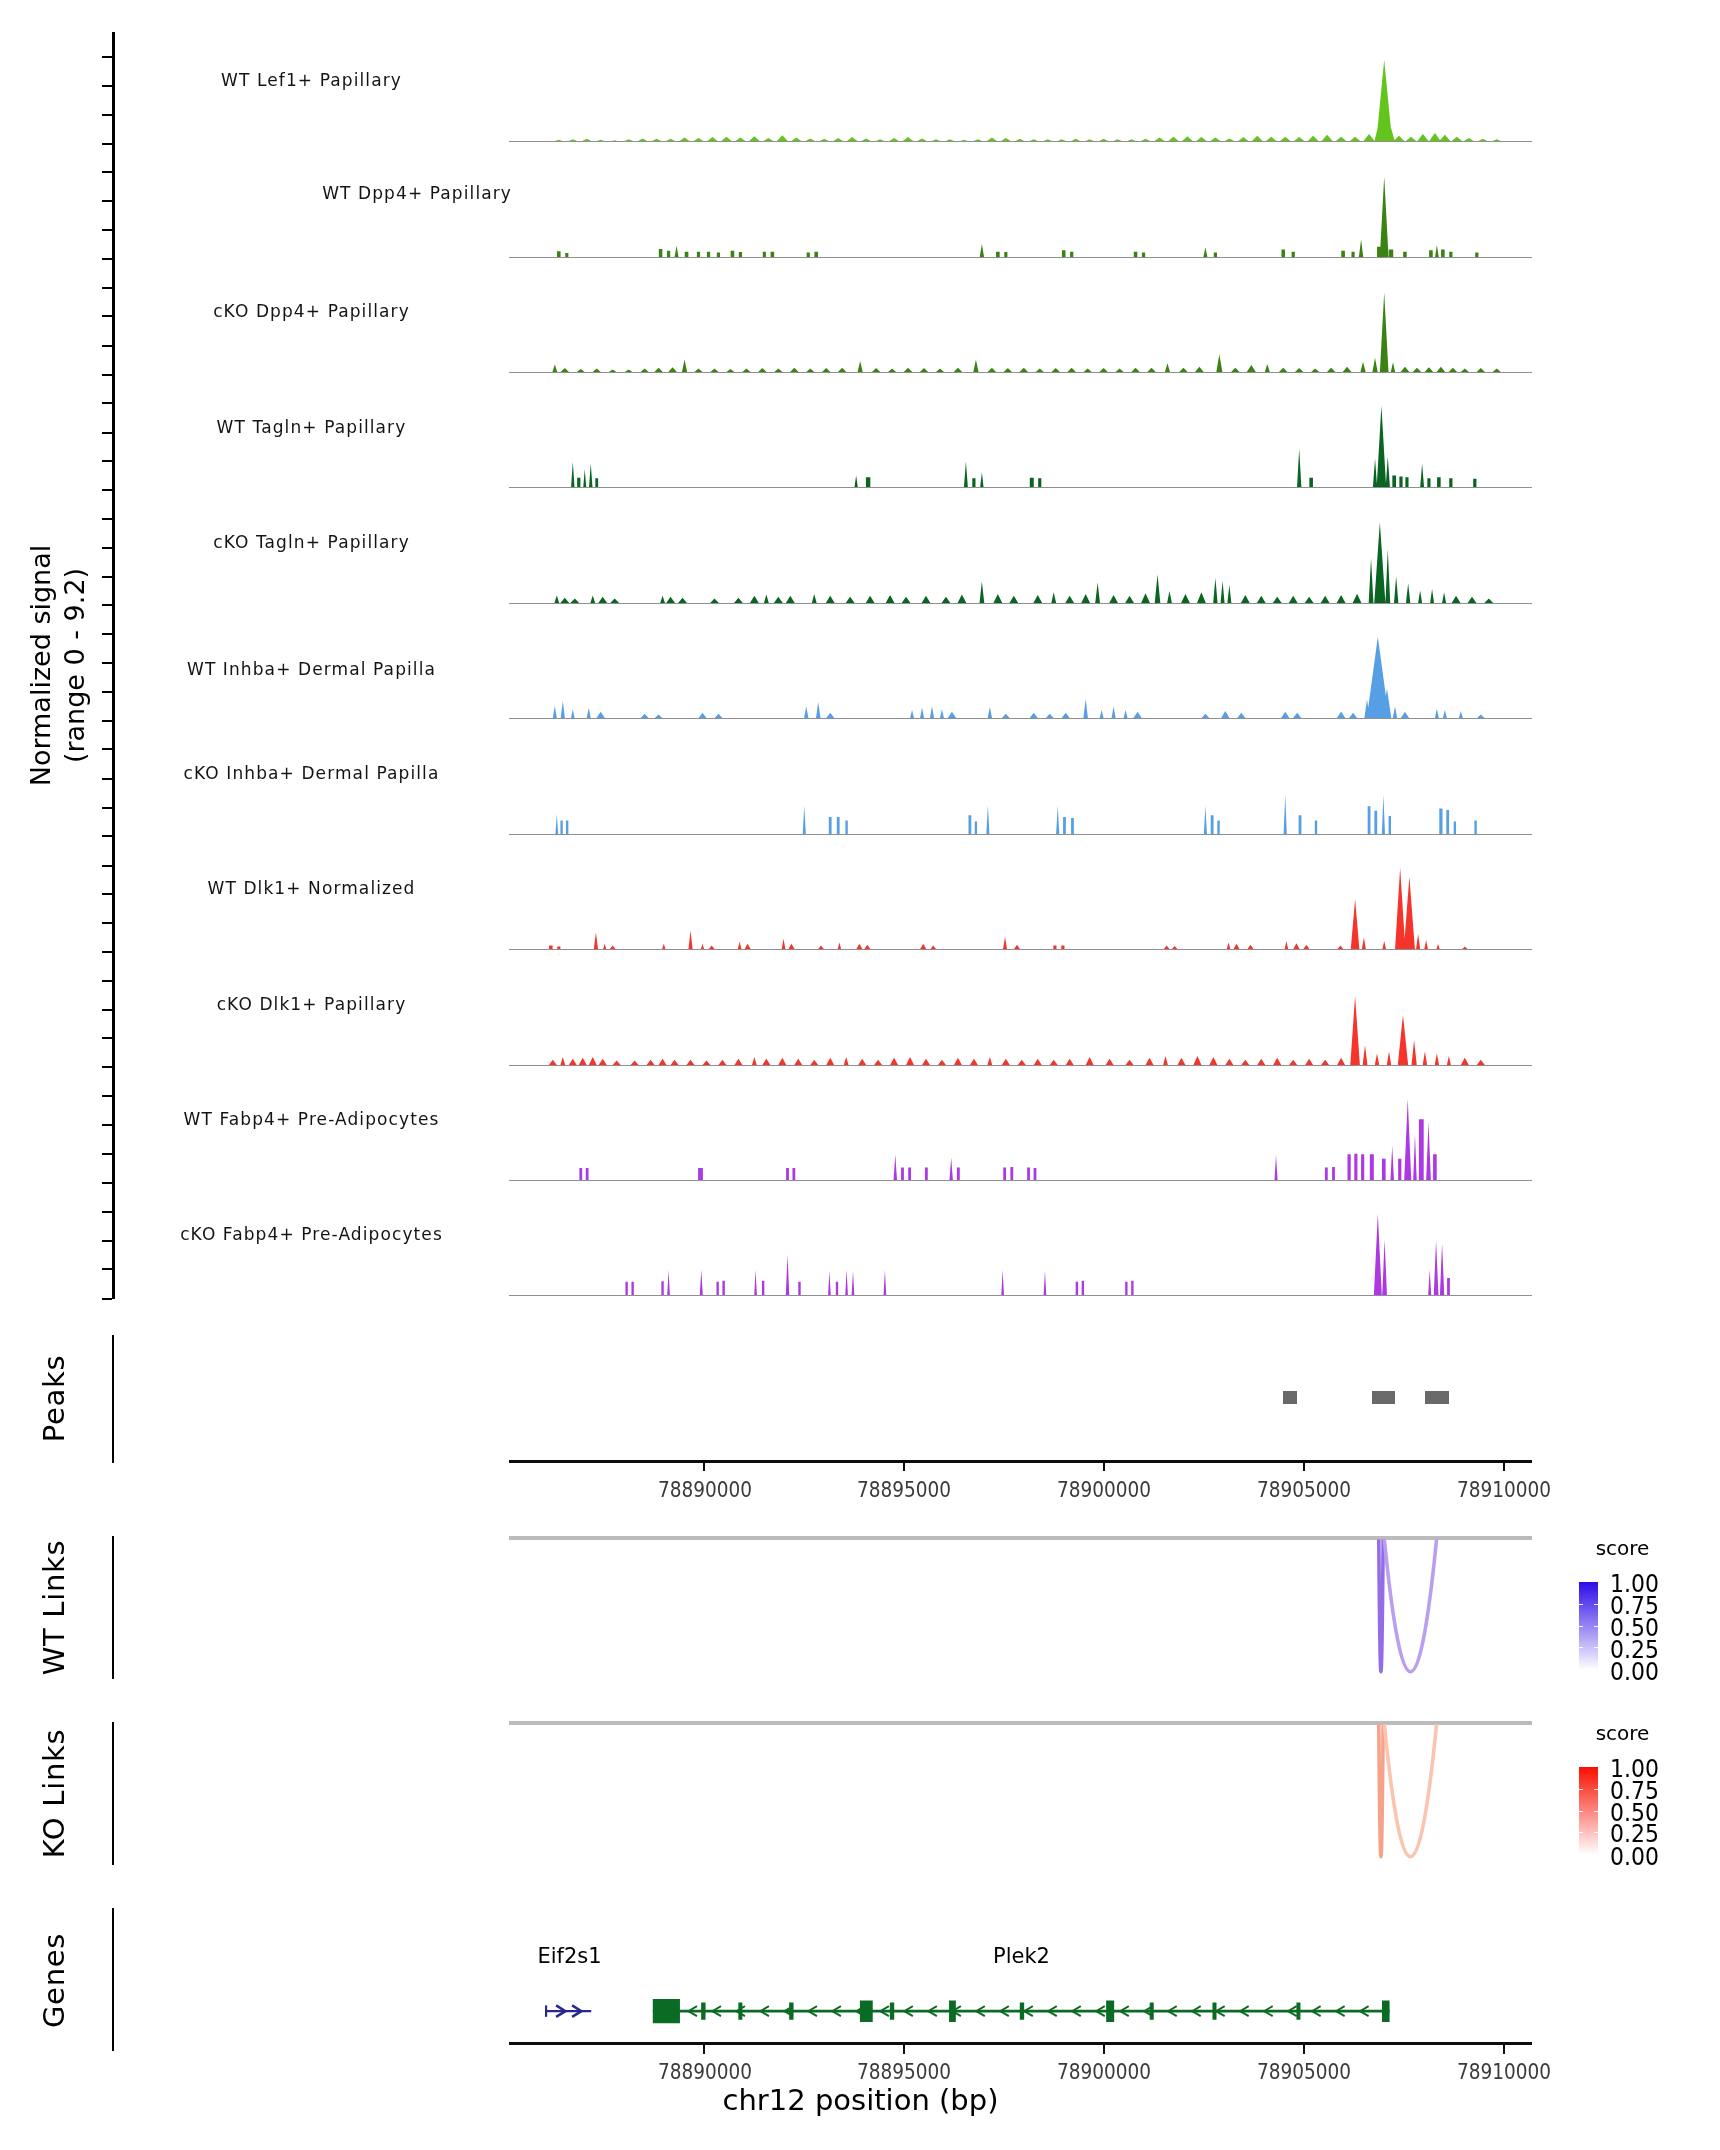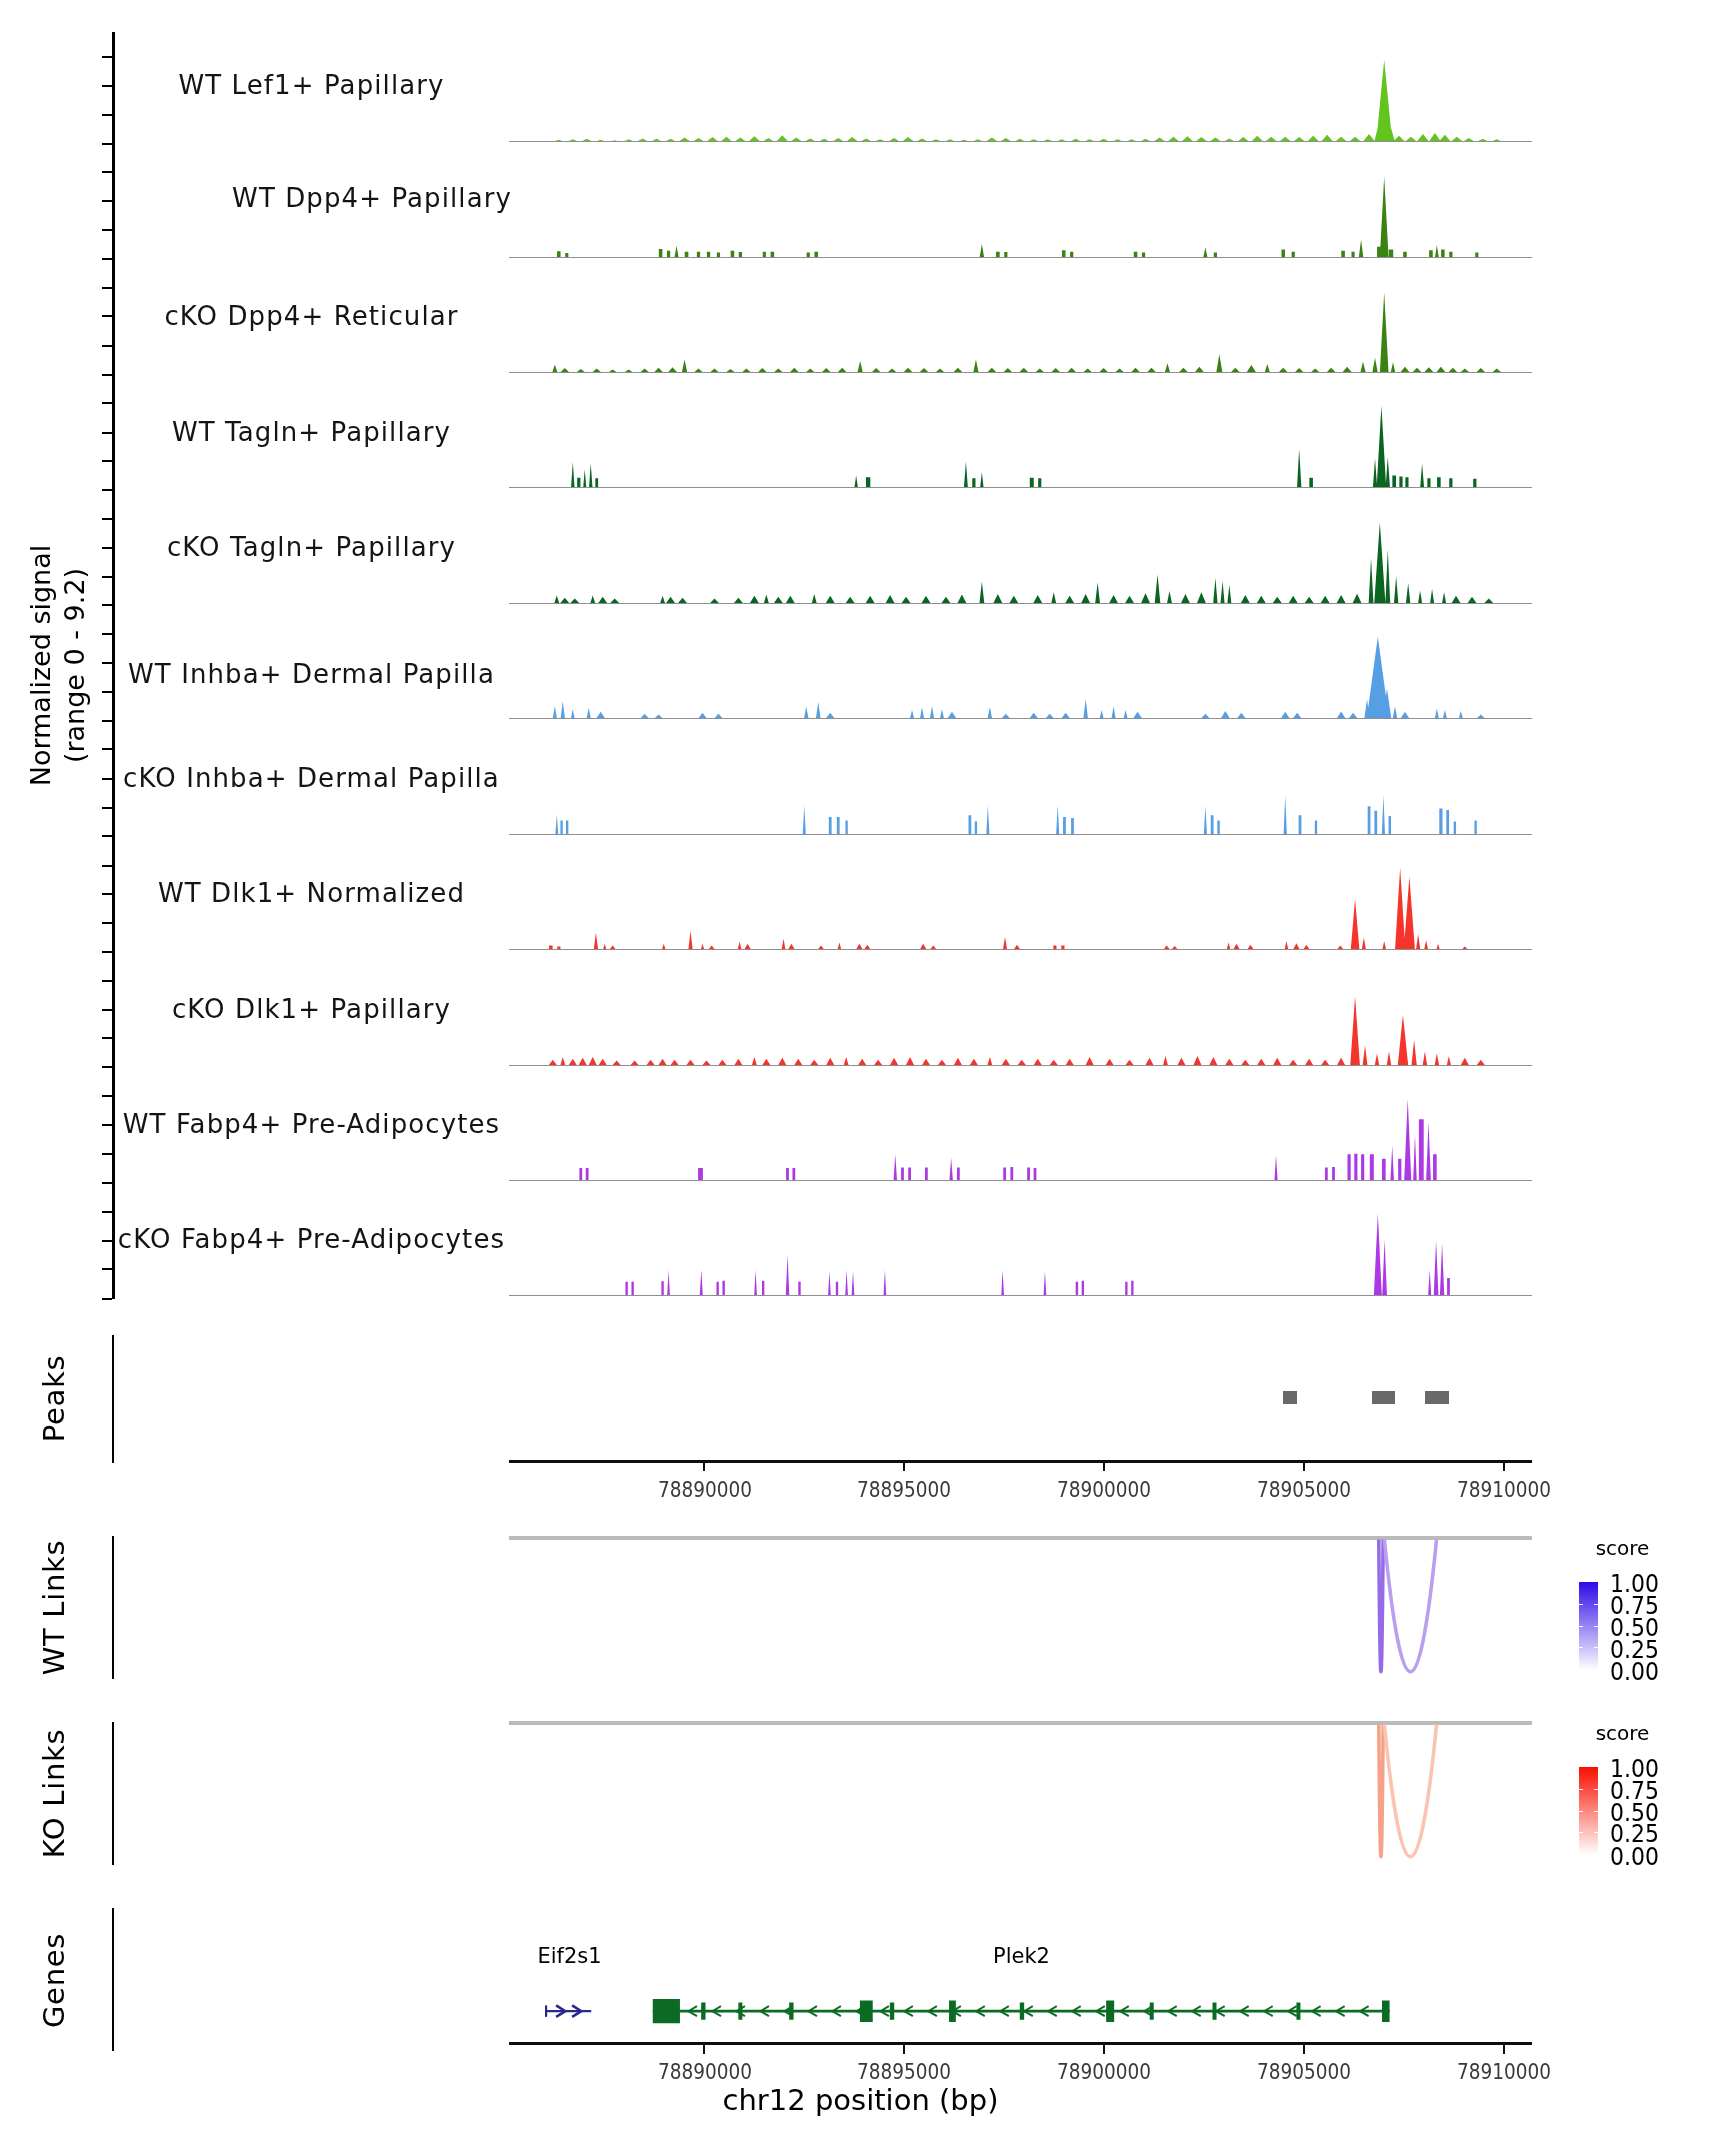--- a/index.html
+++ b/index.html
@@ -1,20 +1,20 @@
 <!DOCTYPE html>
 <html style="font-size:11.5px"><head>
 <meta charset="utf-8">
 <style>
   html,body{margin:0;padding:0;background:#fff;}
   #fig{position:relative;width:1721px;height:2151px;background:#ffffff;overflow:hidden;
        font-family:"DejaVu Sans",sans-serif;color:#111;}
   .abs{position:absolute;}
   .rot{transform:rotate(-90deg);text-align:center;}
-  .track-label{text-align:center;font-size:26px;letter-spacing:1.1px;color:#141414;white-space:nowrap;}
+  .track-label{text-align:center;font-size:17px;letter-spacing:1.1px;color:#141414;white-space:nowrap;}
   .sec-label{font-size:29px;letter-spacing:0.7px;color:#000;}
   .ticklab{text-align:center;font-size:22px;color:#3a3a3a;transform:scaleX(.84);white-space:nowrap;}
   .legend-title{font-size:20px;color:#000;text-align:center;}
   .legend-num{font-size:24.4px;color:#000;transform:scaleX(.9);transform-origin:left;}
   .gene-label{font-size:21px;color:#000;text-align:center;white-space:nowrap;}
   .xlab{font-size:29px;color:#000;text-align:center;}
   .yaxlab{font-size:27px;line-height:34px;color:#000;}
   svg{position:absolute;overflow:visible;}
 </style>
 </head>
@@ -85,21 +85,21 @@
     <svg viewBox="0 0 1423 116" width="1020" height="83" style="left: 510px; top: 59px;">
       <path d="M58.0 116L66.9 112.9L75.9 116ZM77.5 116L86.5 112.3L95.4 116ZM97.1 116L106.0 111.6L114.9 116ZM116.6 116L125.5 112.9L134.4 116ZM136.1 116L145.0 113.5L154.0 116ZM155.6 116L164.6 112.3L173.5 116ZM175.2 116L184.1 111.0L193.0 116ZM194.7 116L203.6 111.6L212.5 116ZM214.2 116L223.1 111.6L232.1 116ZM233.7 116L242.7 109.8L251.6 116ZM253.3 116L262.2 110.4L271.1 116ZM272.8 116L281.7 109.1L290.6 116ZM292.3 116L301.2 108.5L310.1 116ZM311.8 116L320.7 109.8L329.7 116ZM331.3 116L340.3 107.9L349.2 116ZM350.9 116L359.8 110.4L368.7 116ZM370.4 116L379.3 106.6L388.2 116ZM389.9 116L398.8 109.8L407.8 116ZM409.4 116L418.4 111.0L427.3 116ZM429.0 116L437.9 111.6L446.8 116ZM448.5 116L457.4 110.4L466.3 116ZM468.0 116L476.9 109.1L485.9 116ZM487.5 116L496.5 111.0L505.4 116ZM507.1 116L516.0 112.3L524.9 116ZM526.6 116L535.5 110.4L544.4 116ZM546.1 116L555.0 109.1L564.0 116ZM565.6 116L574.6 111.0L583.5 116ZM585.2 116L594.1 112.3L603.0 116ZM604.7 116L613.6 112.3L622.5 116ZM624.2 116L633.1 112.9L642.1 116ZM643.7 116L652.6 112.3L661.6 116ZM663.2 116L672.2 109.8L681.1 116ZM682.8 116L691.7 110.4L700.6 116ZM702.3 116L711.2 111.6L720.1 116ZM721.8 116L730.7 112.3L739.7 116ZM741.3 116L750.3 112.3L759.2 116ZM760.9 116L769.8 112.3L778.7 116ZM780.4 116L789.3 111.6L798.2 116ZM799.9 116L808.8 112.3L817.8 116ZM819.4 116L828.4 111.6L837.3 116ZM839.0 116L847.9 112.3L856.8 116ZM858.5 116L867.4 112.3L876.3 116ZM878.0 116L886.9 111.6L895.9 116ZM897.5 116L906.5 109.8L915.4 116ZM917.1 116L926.0 108.5L934.9 116ZM936.6 116L945.5 107.9L954.4 116ZM956.1 116L965.0 109.1L974.0 116ZM975.6 116L984.6 109.8L993.5 116ZM995.2 116L1004.1 111.0L1013.0 116ZM1014.7 116L1023.6 109.1L1032.5 116ZM1034.2 116L1043.1 107.3L1052.0 116ZM1053.7 116L1062.6 108.5L1071.6 116ZM1073.2 116L1082.2 108.5L1091.1 116ZM1092.8 116L1101.7 109.1L1110.6 116ZM1112.3 116L1121.2 107.3L1130.1 116ZM1131.8 116L1140.7 106.0L1149.7 116ZM1151.3 116L1160.3 108.5L1169.2 116ZM1170.9 116L1179.8 108.5L1188.7 116ZM1190.4 116L1199.3 104.8L1208.2 116ZM1206.6 116L1213.3 88.5L1220.0 116ZM1209.4 116L1220.5 1.0L1231.7 116ZM1224.4 116L1230.0 96.0L1235.6 116ZM1232.2 116L1241.2 107.3L1250.1 116ZM1249.0 116L1257.9 108.5L1266.8 116ZM1265.7 116L1274.6 104.8L1283.5 116ZM1282.4 116L1291.4 103.5L1300.3 116ZM1296.4 116L1305.3 106.0L1314.2 116ZM1313.1 116L1322.0 108.5L1331.0 116ZM1329.8 116L1338.8 110.4L1347.7 116ZM1349.4 116L1358.3 111.6L1367.2 116ZM1368.9 116L1377.8 112.3L1386.7 116Z" fill="#62C41C"></path>
     </svg>
     <div class="abs" style="left: 509px; top: 141px; width: 1023px; height: 1.4px; background: rgb(143, 143, 143);"></div>
     <div class="abs track-label" style="left: 111px; top: 183px; width: 401px; text-align: right;">WT Dpp4+ Papillary</div>
     <svg viewBox="0 0 1423 116" width="1020" height="83" style="left: 510px; top: 174px;">
       <path d="M228.7 116L231.5 100.4L234.3 116ZM655.2 116L658.2 97.9L661.3 116ZM967.8 116L970.6 102.3L973.4 116ZM1185.1 116L1188.2 91.6L1191.2 116ZM1214.4 116L1220.5 3.5L1226.6 116ZM1291.6 116L1294.1 99.1L1296.7 116Z" fill="#3A8313"></path>
       <path d="M64.4 116L64.4 107.9L69.4 107.9L69.4 116ZM75.9 116L75.9 110.4L80.3 110.4L80.3 116ZM206.7 116L206.7 104.8L211.7 104.8L211.7 116ZM218.1 116L218.1 107.3L222.6 107.3L222.6 116ZM242.9 116L242.9 108.5L248.0 108.5L248.0 116ZM259.9 116L259.9 108.5L264.4 108.5L264.4 116ZM273.9 116L273.9 108.5L278.4 108.5L278.4 116ZM287.8 116L287.8 109.8L292.3 109.8L292.3 116ZM307.1 116L307.1 107.3L312.1 107.3L312.1 116ZM318.5 116L318.5 109.1L323.0 109.1L323.0 116ZM352.0 116L352.0 108.5L356.4 108.5L356.4 116ZM362.9 116L362.9 108.5L367.9 108.5L367.9 116ZM413.3 116L413.3 109.8L417.8 109.8L417.8 116ZM424.2 116L424.2 108.5L429.2 108.5L429.2 116ZM678.0 116L678.0 108.5L683.1 108.5L683.1 116ZM689.5 116L689.5 109.1L693.9 109.1L693.9 116ZM770.1 116L770.1 106.6L775.1 106.6L775.1 116ZM781.5 116L781.5 108.5L786.0 108.5L786.0 116ZM870.5 116L870.5 108.5L875.5 108.5L875.5 116ZM881.9 116L881.9 109.8L886.4 109.8L886.4 116ZM982.3 116L982.3 109.8L986.8 109.8L986.8 116ZM1076.9 116L1076.9 105.4L1081.9 105.4L1081.9 116ZM1091.1 116L1091.1 108.5L1095.6 108.5L1095.6 116ZM1160.5 116L1160.5 107.3L1165.6 107.3L1165.6 116ZM1174.8 116L1174.8 108.5L1179.2 108.5L1179.2 116ZM1210.5 116L1210.5 101.6L1216.0 101.6L1216.0 116ZM1226.9 116L1226.9 105.4L1233.1 105.4L1233.1 116ZM1247.0 116L1247.0 108.5L1252.0 108.5L1252.0 116ZM1283.3 116L1283.3 106.6L1288.3 106.6L1288.3 116ZM1300.0 116L1300.0 105.4L1305.0 105.4L1305.0 116ZM1311.4 116L1311.4 108.5L1315.9 108.5L1315.9 116ZM1347.7 116L1347.7 109.8L1352.2 109.8L1352.2 116Z" fill="#3A8313"></path>
     </svg>
     <div class="abs" style="left: 509px; top: 257px; width: 1023px; height: 1.4px; background: rgb(143, 143, 143);"></div>
-    <div class="abs track-label" style="left: 111px; top: 301px; width: 401px;">cKO Dpp4+ Reticular</div>
+    <div class="abs track-label" style="left: 111px; top: 301px; width: 401px;">cKO Dpp4+ Papillary</div>
     <svg viewBox="0 0 1423 116" width="1020" height="83" style="left: 510px; top: 290px;">
       <path d="M57.5 116L61.4 104.1L65.3 116ZM68.1 116L75.3 109.1L82.6 116ZM90.4 116L97.6 110.4L104.9 116ZM112.7 116L119.9 109.8L127.2 116ZM135.0 116L142.2 111.0L149.5 116ZM157.3 116L164.6 111.0L171.8 116ZM179.6 116L186.9 109.8L194.1 116ZM199.1 116L206.4 108.5L213.6 116ZM218.7 116L225.9 107.9L233.2 116ZM238.7 116L242.7 97.3L246.6 116ZM254.9 116L262.2 109.8L269.4 116ZM277.2 116L284.5 109.8L291.7 116ZM299.5 116L306.8 110.4L314.1 116ZM321.9 116L329.1 109.8L336.4 116ZM344.2 116L351.4 109.1L358.7 116ZM366.5 116L373.7 109.8L381.0 116ZM388.8 116L396.1 108.5L403.3 116ZM411.1 116L418.4 109.8L425.6 116ZM433.4 116L440.7 109.1L447.9 116ZM455.7 116L463.0 108.5L470.2 116ZM484.2 116L488.1 99.1L492.0 116ZM503.2 116L510.4 109.1L517.7 116ZM525.5 116L532.7 109.8L540.0 116ZM547.8 116L555.0 108.5L562.3 116ZM570.1 116L577.3 109.1L584.6 116ZM592.4 116L599.7 109.8L606.9 116ZM617.5 116L624.8 108.5L632.0 116ZM646.0 116L649.9 97.3L653.8 116ZM664.9 116L672.2 108.5L679.4 116ZM687.2 116L694.5 109.1L701.7 116ZM709.5 116L716.8 108.5L724.1 116ZM731.9 116L739.1 109.8L746.4 116ZM754.2 116L761.4 109.1L768.7 116ZM776.5 116L783.7 108.5L791.0 116ZM798.8 116L806.1 109.8L813.3 116ZM821.1 116L828.4 109.1L835.6 116ZM843.4 116L850.7 109.8L857.9 116ZM865.7 116L873.0 108.5L880.2 116ZM888.1 116L895.3 108.5L902.6 116ZM913.7 116L917.6 102.3L921.5 116ZM932.7 116L939.9 108.5L947.2 116ZM955.0 116L962.2 107.3L969.5 116ZM985.7 116L990.1 89.8L994.6 116ZM1005.2 116L1012.4 108.5L1019.7 116ZM1027.5 116L1034.8 104.8L1042.0 116ZM1053.2 116L1057.1 103.5L1061.0 116ZM1072.1 116L1079.4 108.5L1086.6 116ZM1094.4 116L1101.7 109.1L1108.9 116ZM1116.8 116L1124.0 109.8L1131.3 116ZM1139.1 116L1146.3 108.5L1153.6 116ZM1161.4 116L1168.6 107.3L1175.9 116ZM1187.0 116L1190.9 100.4L1194.9 116ZM1203.8 116L1207.7 94.8L1211.6 116ZM1214.4 116L1220.5 3.5L1226.6 116ZM1229.4 116L1232.8 101.0L1236.1 116ZM1242.3 116L1249.5 107.3L1256.8 116ZM1259.0 116L1266.3 108.5L1273.5 116ZM1275.7 116L1283.0 107.9L1290.2 116ZM1292.5 116L1299.7 107.3L1307.0 116ZM1309.2 116L1316.5 108.5L1323.7 116ZM1325.9 116L1333.2 109.8L1340.4 116ZM1348.3 116L1355.5 109.1L1362.8 116ZM1370.6 116L1377.8 109.8L1385.1 116Z" fill="#3A8313"></path>
     </svg>
     <div class="abs" style="left: 509px; top: 372px; width: 1023px; height: 1.4px; background: rgb(143, 143, 143);"></div>
     <div class="abs track-label" style="left: 111px; top: 417px; width: 401px;">WT Tagln+ Papillary</div>
     <svg viewBox="0 0 1423 116" width="1020" height="83" style="left: 510px; top: 405px;">
       <path d="M84.0 116L86.5 79.8L89.0 116ZM101.0 116L103.2 89.8L105.4 116ZM109.1 116L111.6 81.6L114.1 116ZM480.0 116L482.5 98.5L485.0 116ZM633.1 116L635.9 79.1L638.7 116ZM655.7 116L658.2 94.1L660.7 116ZM1098.6 116L1101.7 61.0L1104.8 116ZM1204.6 116L1207.7 74.8L1210.7 116ZM1209.9 116L1216.6 1.0L1223.3 116ZM1222.5 116L1225.5 72.3L1228.6 116ZM1270.7 116L1273.5 81.6L1276.3 116Z" fill="#0A6422"></path>
       <path d="M92.6 116L92.6 101.6L97.1 101.6L97.1 116ZM118.0 116L118.0 102.3L121.9 102.3L121.9 116ZM496.2 116L496.2 101.0L502.3 101.0L502.3 116ZM644.8 116L644.8 102.3L649.3 102.3L649.3 116ZM725.2 116L725.2 101.6L730.7 101.6L730.7 116ZM736.9 116L736.9 102.3L741.3 102.3L741.3 116ZM1115.9 116L1115.9 101.6L1120.9 101.6L1120.9 116ZM1231.9 116L1231.9 98.5L1237.0 98.5L1237.0 116ZM1241.7 116L1241.7 99.8L1246.2 99.8L1246.2 116ZM1250.1 116L1250.1 101.0L1254.5 101.0L1254.5 116ZM1280.8 116L1280.8 102.3L1285.2 102.3L1285.2 116ZM1294.4 116L1294.4 101.0L1299.4 101.0L1299.4 116ZM1311.4 116L1311.4 102.3L1315.9 102.3L1315.9 116ZM1344.9 116L1344.9 102.9L1349.4 102.9L1349.4 116Z" fill="#0A6422"></path>
     </svg>
     <div class="abs" style="left: 509px; top: 487px; width: 1023px; height: 1.4px; background: rgb(143, 143, 143);"></div>

